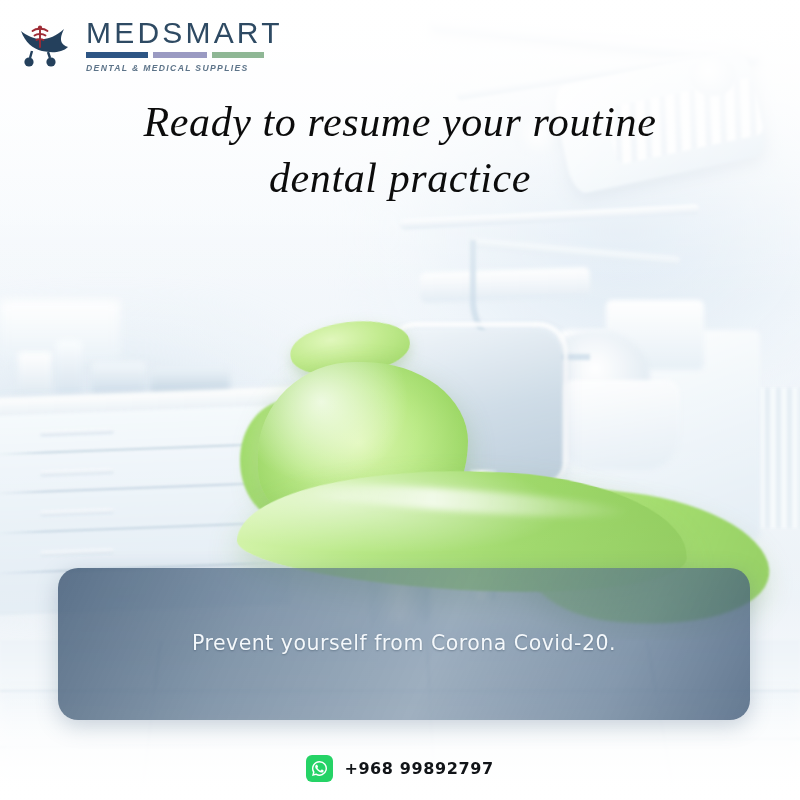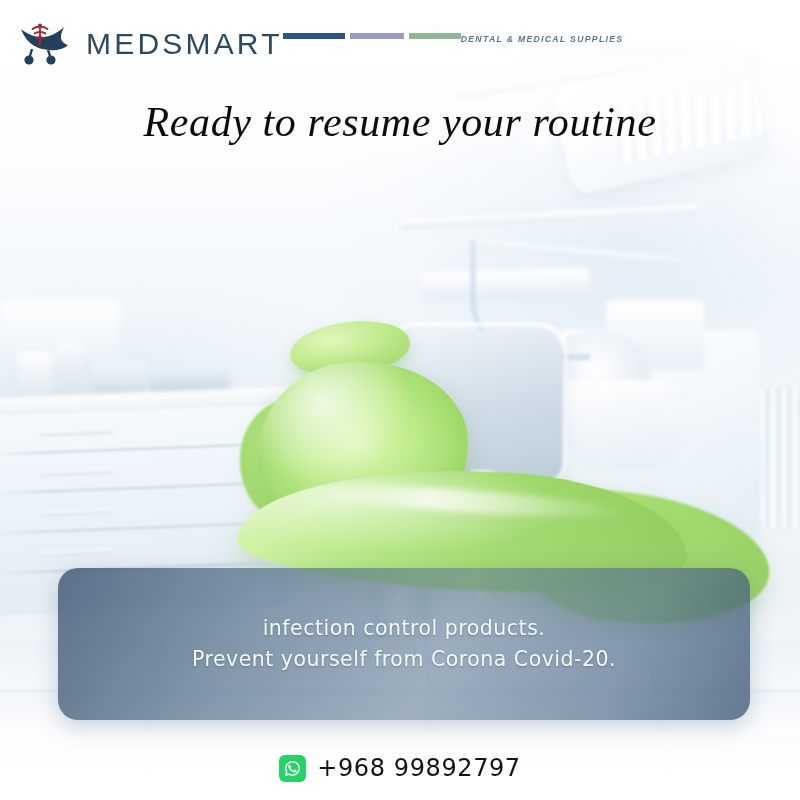--- a/index.html
+++ b/index.html
@@ -191,21 +191,21 @@
   .veil{position:absolute;left:0;top:0;width:800px;height:800px;
     background:linear-gradient(180deg,rgba(255,255,255,.55) 0%,rgba(255,255,255,.22) 22%,rgba(255,255,255,.1) 50%,rgba(255,255,255,.18) 72%,rgba(255,255,255,.5) 100%);}
   .veil2{position:absolute;left:0;top:0;width:800px;height:300px;
     background:linear-gradient(180deg,rgba(255,255,255,.92) 0%,rgba(255,255,255,.6) 40%,rgba(255,255,255,0) 100%);}
   .veil3{position:absolute;left:0;bottom:0;width:800px;height:120px;
     background:linear-gradient(0deg,rgba(255,255,255,.97) 0%,rgba(255,255,255,.55) 55%,rgba(255,255,255,0) 100%);}
 
   
   .logo{position:absolute;left:18px;top:18px;display:flex;align-items:center;gap:10px;}
   .logo-mark{width:58px;height:52px;position:relative;flex:0 0 auto;}
-  .logo-text{display:flex;}
+  .logo-text{display:flex;flex-direction:column;}
   .logo-word{
     font-family:"Liberation Sans", sans-serif;
     font-size:30px;letter-spacing:3.2px;font-weight:400;
     color:#2e4a63;line-height:1;white-space:nowrap;
   }
   .logo-bars{display:flex;gap:5px;margin-top:4px;}
   .bar{height:6px;}
   .bar1{width:62px;background:#2d5584;}
   .bar2{width:54px;background:#9a9ac2;}
   .bar3{width:52px;background:#8fb795;}
@@ -262,21 +262,21 @@
     display:flex;align-items:center;justify-content:center;gap:46px;
   }
   .contact{display:flex;align-items:center;gap:11px;}
   .wa-icon{
     width:27px;height:27px;border-radius:6px;background:#25D366;
     display:flex;align-items:center;justify-content:center;flex:0 0 auto;
   }
   .globe-icon{width:27px;height:27px;flex:0 0 auto;display:block;}
   .contact-text{
     font-family:"DejaVu Sans", sans-serif;
-    font-size:24px;font-weight:400;color:#111418;letter-spacing:.6px;
+    font-size:16px;font-weight:700;color:#111418;letter-spacing:.6px;
     white-space:nowrap;
   }
 </style>
 </head>
 <body>
 
 <div id="poster">
 
   <div class="photo">
     <div class="haze-a"></div>
@@ -370,25 +370,25 @@
         <div class="bar bar1"></div>
         <div class="bar bar2"></div>
         <div class="bar bar3"></div>
       </div>
       <div class="logo-tag">DENTAL &amp; MEDICAL SUPPLIES</div>
     </div>
   </div>
 
   <div class="headline">
     <span class="l1">Ready to resume your routine</span>
+    <span class="l2">dental practice</span>
   </div>
 
   <div class="panel">
     <div class="panel-text">
-      <span>infection control products.</span>
       <span>Prevent yourself from Corona Covid-20.</span>
     </div>
   </div>
 
   <div class="footer">
 
     <div class="contact">
       <span class="wa-icon">
         <svg width="19" height="19" viewBox="0 0 24 24" aria-hidden="true">
           <path fill="#ffffff" d="M12 2.4A9.5 9.5 0 0 0 3.7 16.6L2.6 21.4l4.9-1.1A9.5 9.5 0 1 0 12 2.4zm0 1.9a7.6 7.6 0 1 1-3.9 14.1l-.35-.2-2.6.6.6-2.5-.23-.37A7.6 7.6 0 0 1 12 4.3z"></path>

